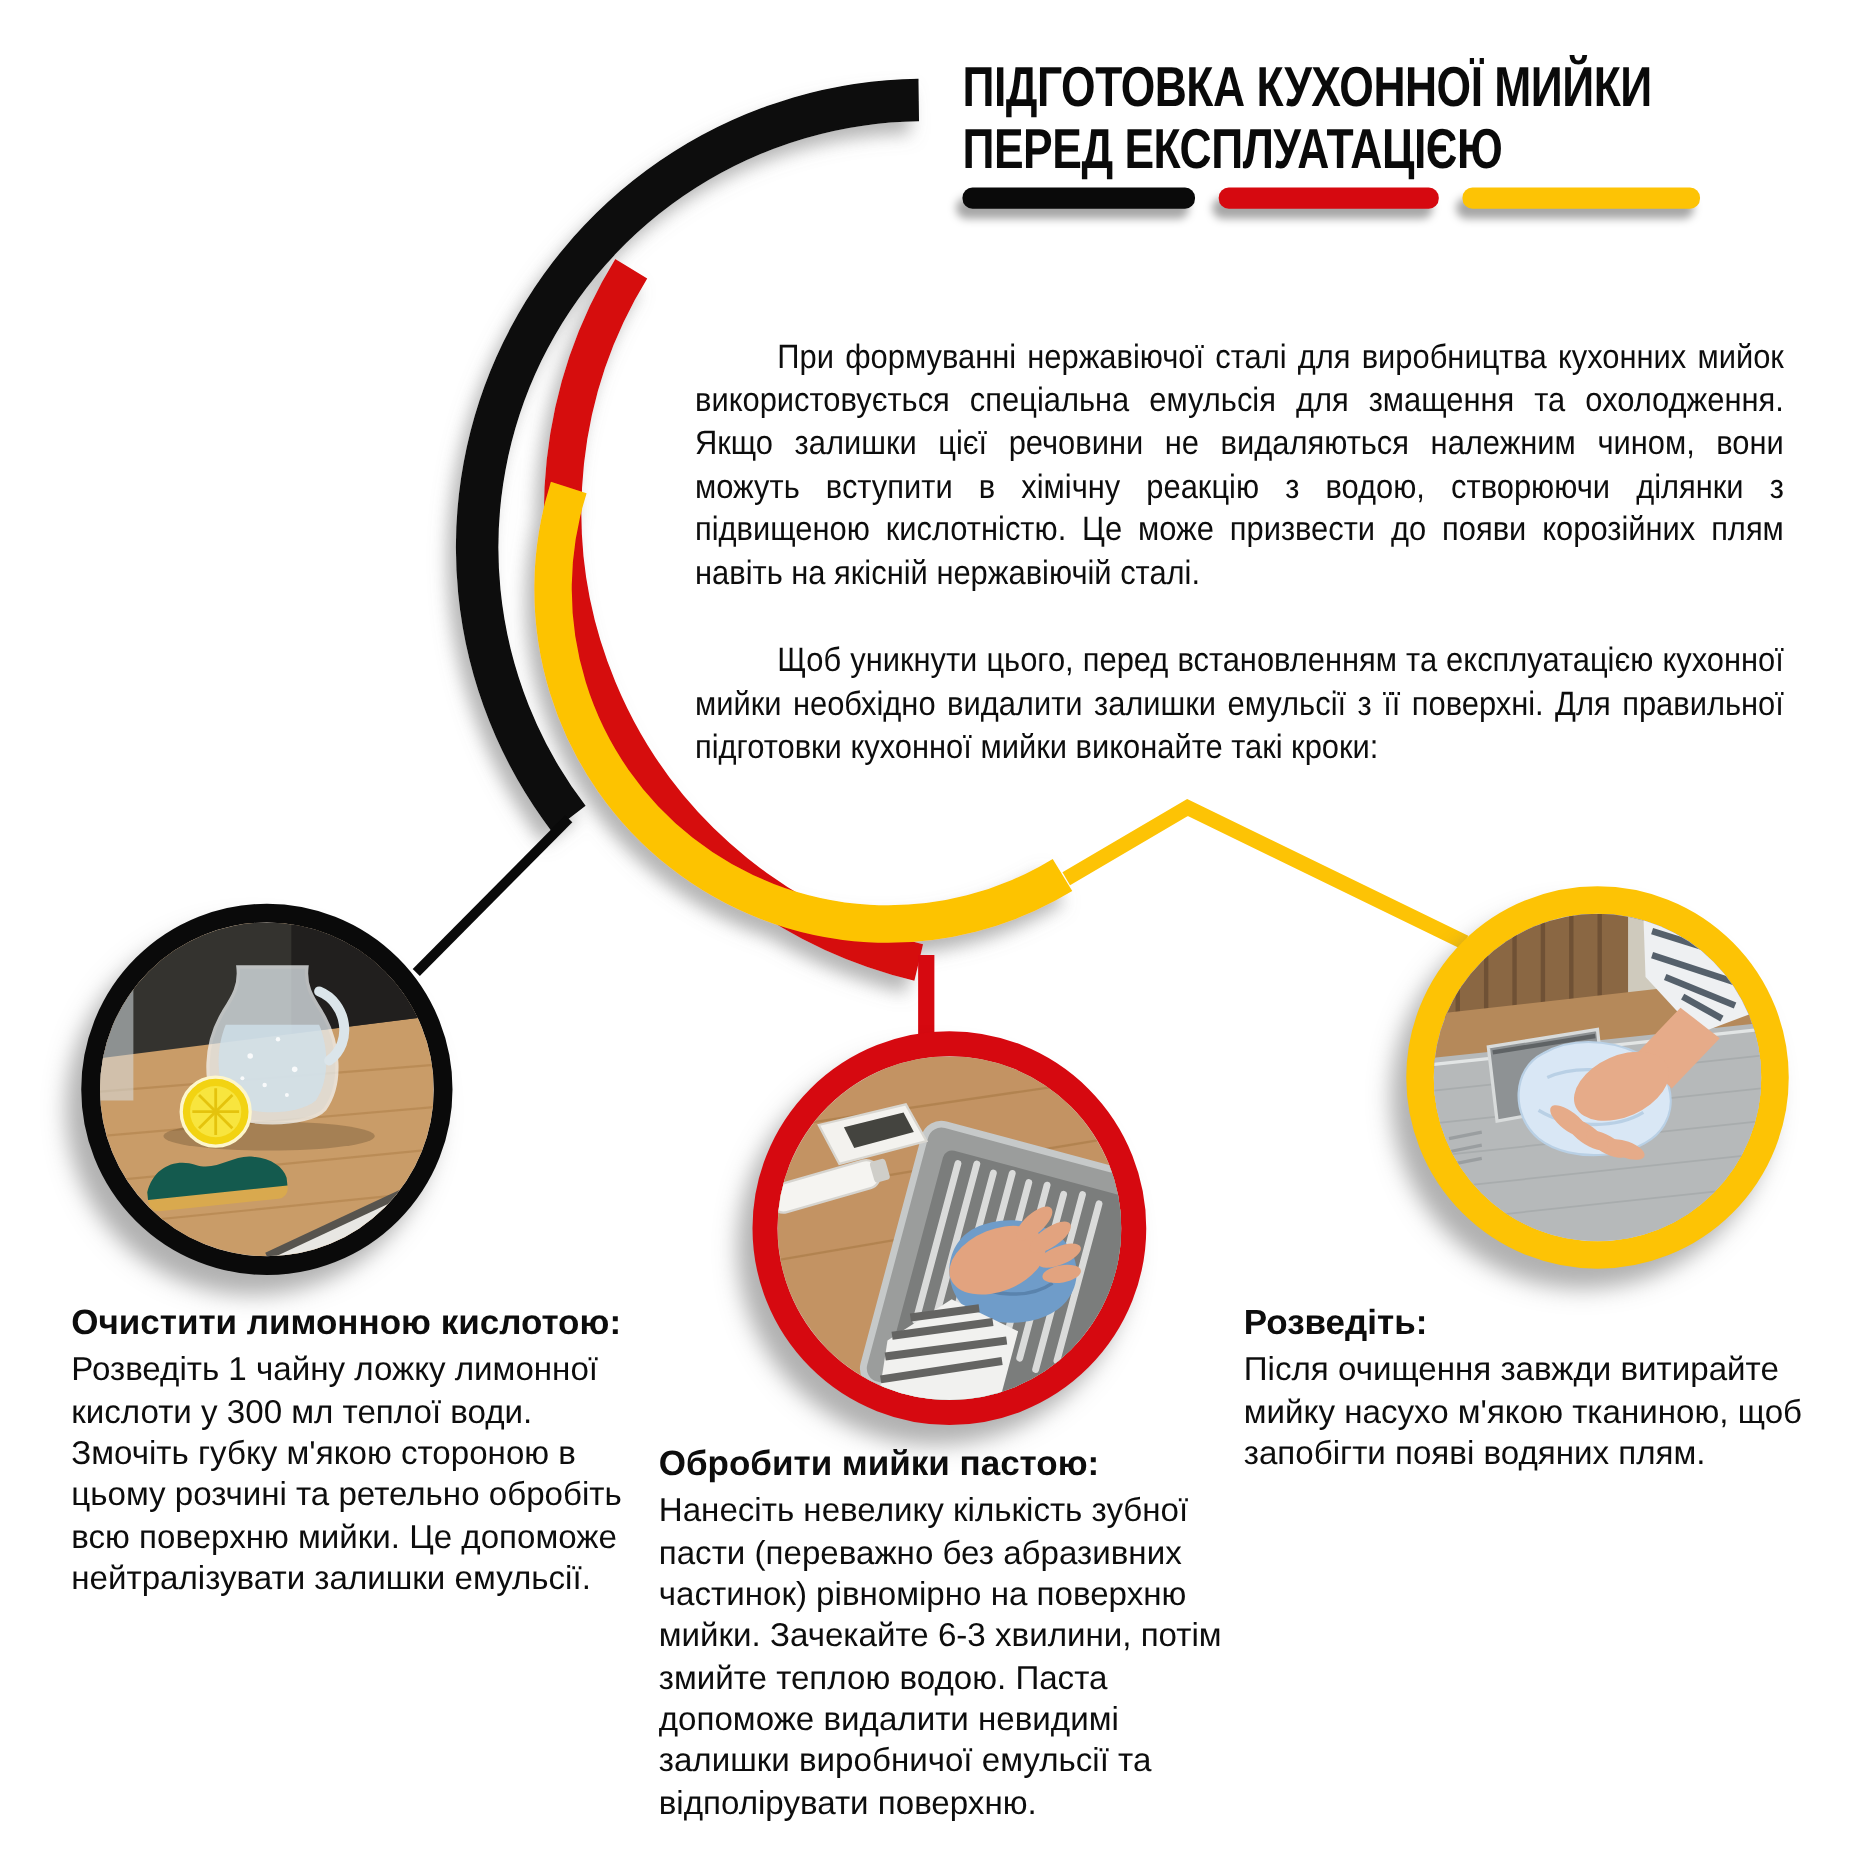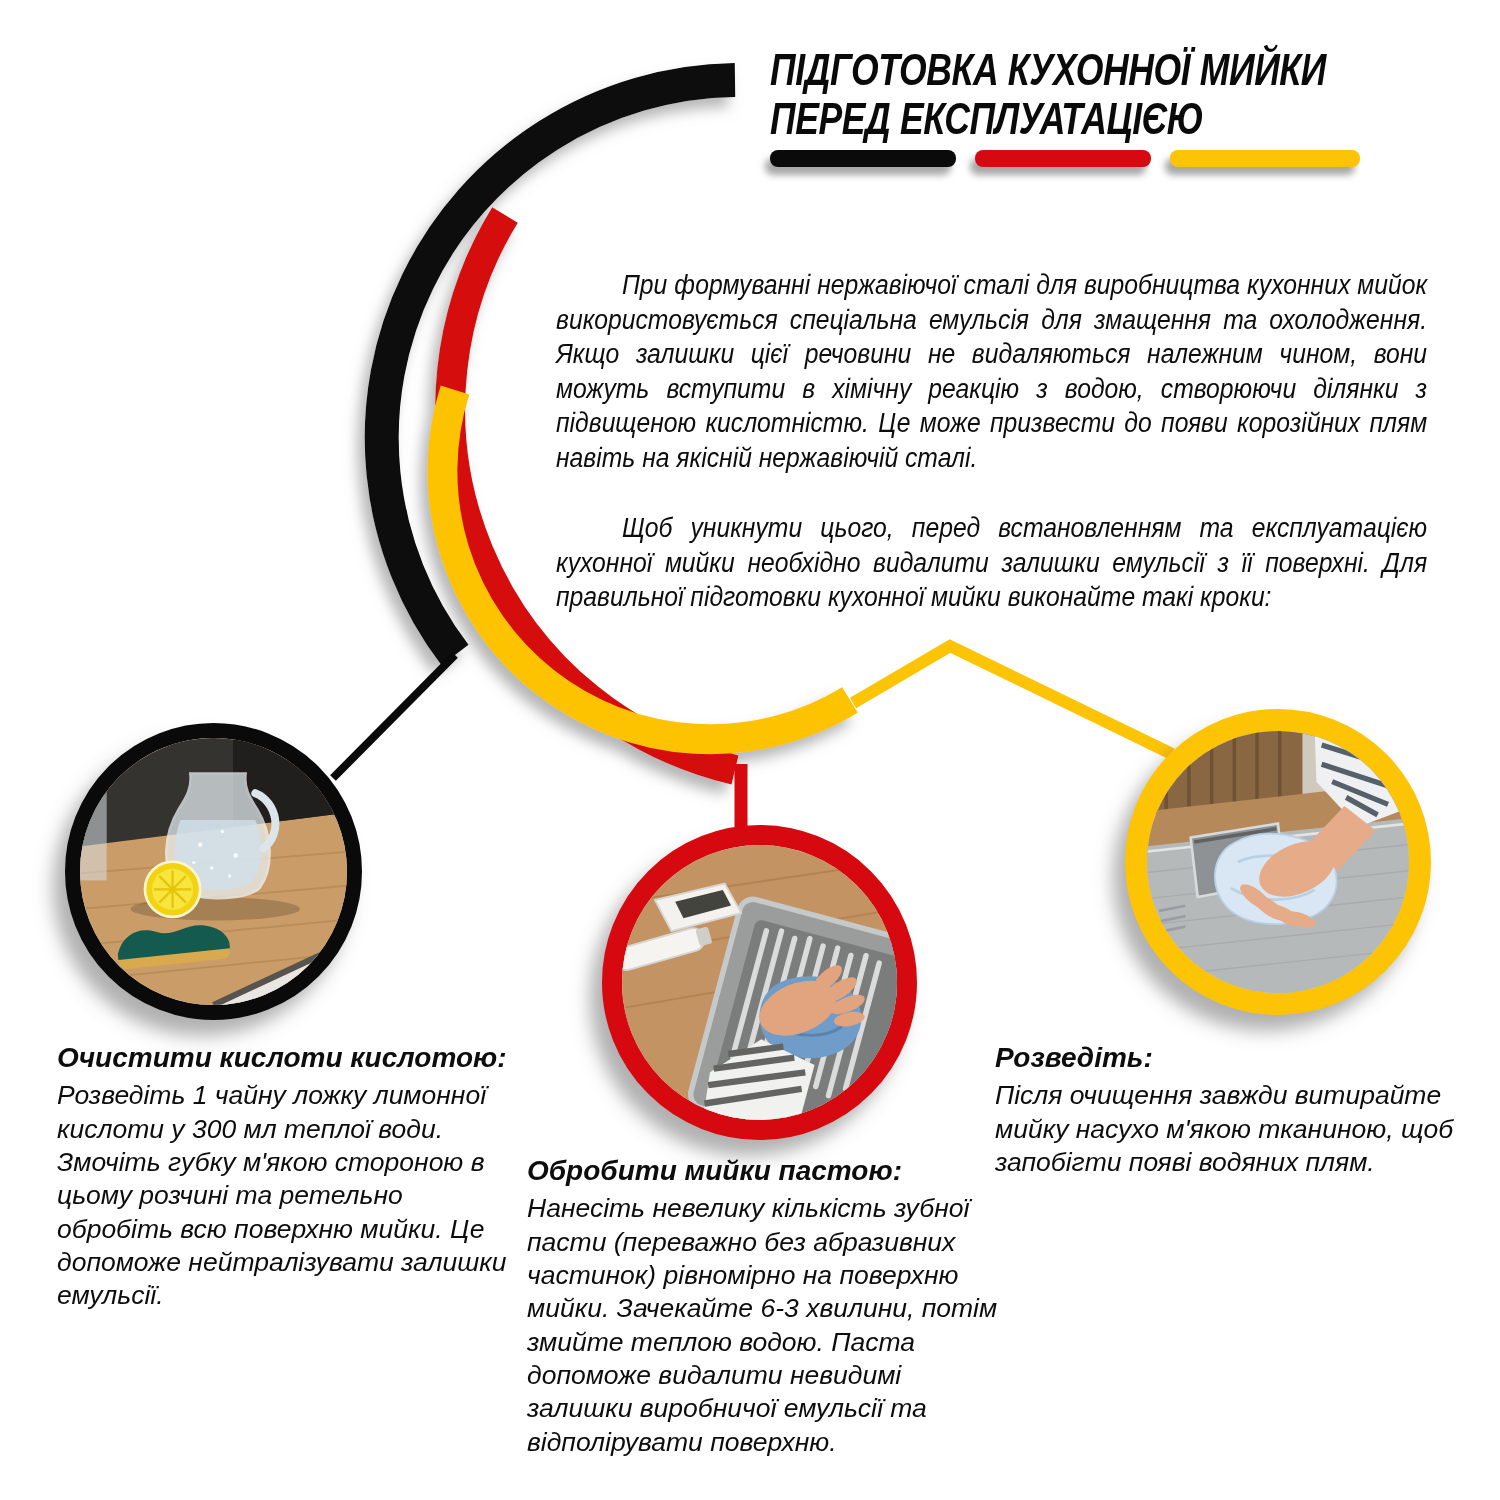--- a/index.html
+++ b/index.html
@@ -1,18 +1,18 @@
 <!DOCTYPE html>
 <html style="--black: #0a0a0a; --red: #d60910; --yellow: #fdc305; --ink: #0d0d0d; --paper: #ffffff;"><head>
 <meta charset="utf-8">
 <style>
   html,body{margin:0;padding:0;background:#ffffff;}
   #canvas{
     position:relative;width:1500px;height:1500px;background:var(--paper,#fff);
-    font-family:"Liberation Sans",sans-serif;color:var(--ink,#0d0d0d);overflow:hidden;font-style:italic;
+    font-family:"Liberation Sans",sans-serif;color:var(--ink,#0d0d0d);overflow:hidden;
   }
   
   .title{
     position:absolute;left:770px;top:46px;width:860px;
     font-weight:bold;font-size:45px;line-height:1.08;letter-spacing:-0.5px;
     transform:scaleX(0.79);transform-origin:left top;color:var(--black,#000);
     white-space:nowrap;
   }
   .flag-bars{position:absolute;left:770px;top:150px;height:17px;width:600px;}
   .bar{position:absolute;top:0;height:17px;border-radius:8px;box-shadow:-5px 8px 7px rgba(0,0,0,0.35);}
@@ -240,21 +240,21 @@
         <ellipse cx="172" cy="158" rx="46" ry="28" transform="rotate(-24 172 158)"></ellipse>
         <ellipse cx="124" cy="190" rx="21" ry="8.5" transform="rotate(38 124 190)"></ellipse>
         <ellipse cx="140" cy="202" rx="22" ry="8.5" transform="rotate(36 140 202)"></ellipse>
         <ellipse cx="158" cy="211" rx="21" ry="8" transform="rotate(30 158 211)"></ellipse>
         <ellipse cx="176" cy="216" rx="18" ry="7.5" transform="rotate(20 176 216)"></ellipse>
       </g>
     </svg>
   </div>
 
   <div class="step step-1">
-    <h3>Очистити кислоти кислотою:</h3>
+    <h3>Очистити лимонною кислотою:</h3>
     <div>Розведіть 1 чайну ложку лимонної кислоти у 300 мл теплої води. Змочіть губку м'якою стороною в цьому розчині та ретельно обробіть всю поверхню мийки. Це допоможе нейтралізувати залишки емульсії.</div>
   </div>
   <div class="step step-2">
     <h3>Обробити мийки пастою:</h3>
     <div>Нанесіть невелику кількість зубної пасти (переважно без абразивних частинок) рівномірно на поверхню мийки. Зачекайте 6-3 хвилини, потім змийте теплою водою. Паста допоможе видалити невидимі залишки виробничої емульсії та відполірувати поверхню.</div>
   </div>
   <div class="step step-3">
     <h3>Розведіть:</h3>
     <div>Після очищення завжди витирайте мийку насухо м'якою тканиною, щоб запобігти появі водяних плям.</div>
   </div>

